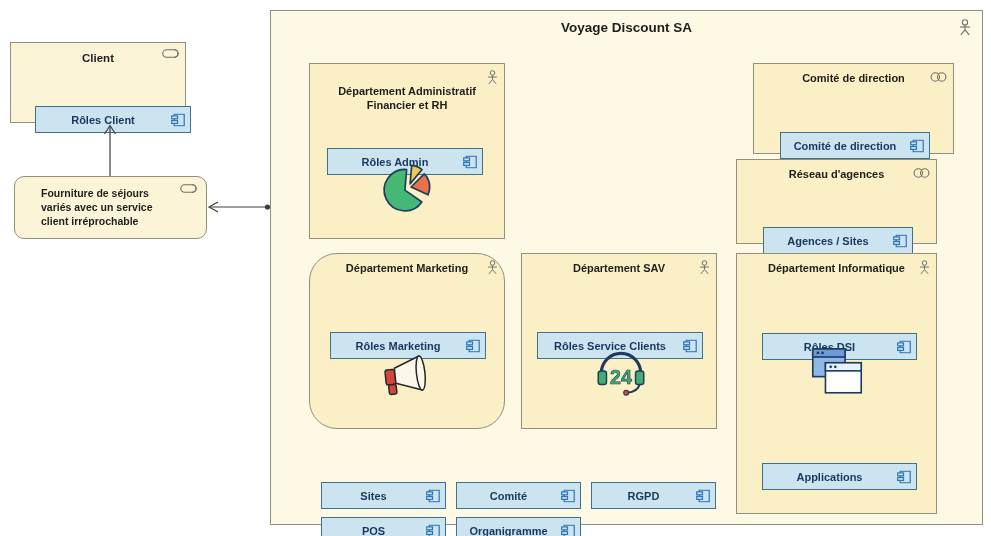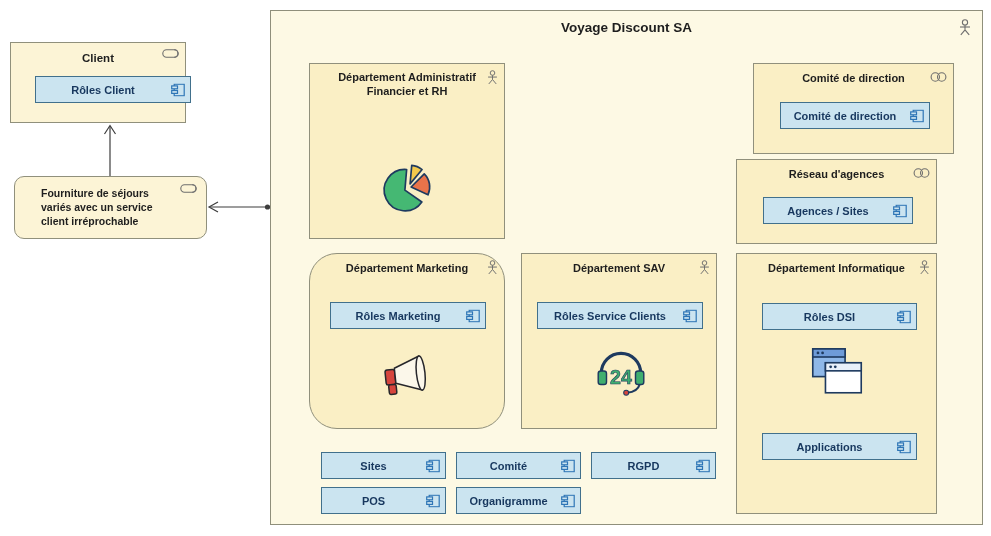--- a/index.html
+++ b/index.html
@@ -8,21 +8,21 @@
 
   .container-box { position: absolute; background: #FDF9E4; border: 1px solid #8F8F7B; }
   .container-title { text-align: center; padding-top: 9px; font-size: 13.5px; font-weight: 700; color: #1E1E1E; }
 
   .dept { position: absolute; background: #FAEFC5; border: 1px solid #90907C; }
   .outer-group { position: absolute; background: #FCF4D6; border: 1px solid #90907C; }
   .dept-title { font-size: 11px; font-weight: 700; color: #1E1E1E; text-align: center; padding: 7px 18px 0; line-height: 1.3; }
 
   .corner-icon { position: absolute; top: 6px; right: 6px; }
 
-  .comp { position: absolute; height: 27px; background: #CBE4F0; border: 1px solid #41708C; }
+  .comp { position: absolute; height: 27px; background: #CBE4F0; border: 1px solid #41708C; margin-top: 30px; }
   .comp-label { position: absolute; left: 4px; right: 24px; top: 50%; transform: translateY(-50%);
                 text-align: center; font-size: 11px; font-weight: 700; color: #17375E; white-space: nowrap; }
   .comp-icon { position: absolute; right: 5px; top: 50%; transform: translateY(-50%); width: 14px; height: 13px; }
 
   .center-icon { position: absolute; }
   .connector { position: absolute; }
 
   .service-label { width: 132px; margin: 9px 0 0 26px; font-size: 10.5px; font-weight: 700;
                    color: #1E1E1E; line-height: 1.35; }
 </style>
@@ -86,24 +86,30 @@
     <circle cx="61.5" cy="9" r="2.6" fill="#3D3D3D"></circle>
   </svg>
 
   <div class="container-box" style="left:270px;top:10px;width:713px;height:515px;">
     <div class="container-title">Voyage Discount SA</div>
     <svg class="corner-icon" style="top:8px;right:11px;width:12px;height:17px;" viewBox="0 0 12 17">
         <use href="#def-actor"></use>
       </svg>
 
     <div class="dept" style="left:38px;top:52px;width:196px;height:176px;">
-      <div class="dept-title" style="padding-top:6px;">Département Administratif Financier et RH</div>
-      <svg class="corner-icon" style="width:11px;height:15px;" viewBox="0 0 12 17">
-          <use href="#def-actor"></use>
-        </svg>
+      <div class="dept-title" style="padding-top:20px;">Département Administratif Financier et RH</div>
+      <svg class="corner-icon" style="width:11px;height:15px;" viewBox="0 0 12 17">
+          <use href="#def-actor"></use>
+        </svg>
+      <div class="comp" style="left:17px;top:54px;width:156px;">
+        <span class="comp-label">Rôles Admin</span>
+        <svg class="comp-icon" viewBox="0 0 14 13">
+            <use href="#def-comp"></use>
+          </svg>
+      </div>
       <svg class="center-icon" style="left:69px;top:95px;width:58px;height:58px;" viewBox="0 0 56 56">
         <path d="M25,30 L26.7,10.1 A20,20 0 1 0 41.4,41.5 Z" fill="#45B873" stroke="#1E3A5F" stroke-width="1.6" stroke-linejoin="round"></path>
         <path d="M30,24 L31.6,6.1 A18,18 0 0 1 41.6,10.2 Z" fill="#F2C94C" stroke="#1E3A5F" stroke-width="1.6" stroke-linejoin="round"></path>
         <path d="M31,27 L43.7,14.3 A18,18 0 0 1 47.3,34.6 Z" fill="#E8734A" stroke="#1E3A5F" stroke-width="1.6" stroke-linejoin="round"></path>
       </svg>
     </div>
 
 
     <div class="dept" style="left:482px;top:52px;width:201px;height:91px;">
       <div class="dept-title">Comité de direction</div>

